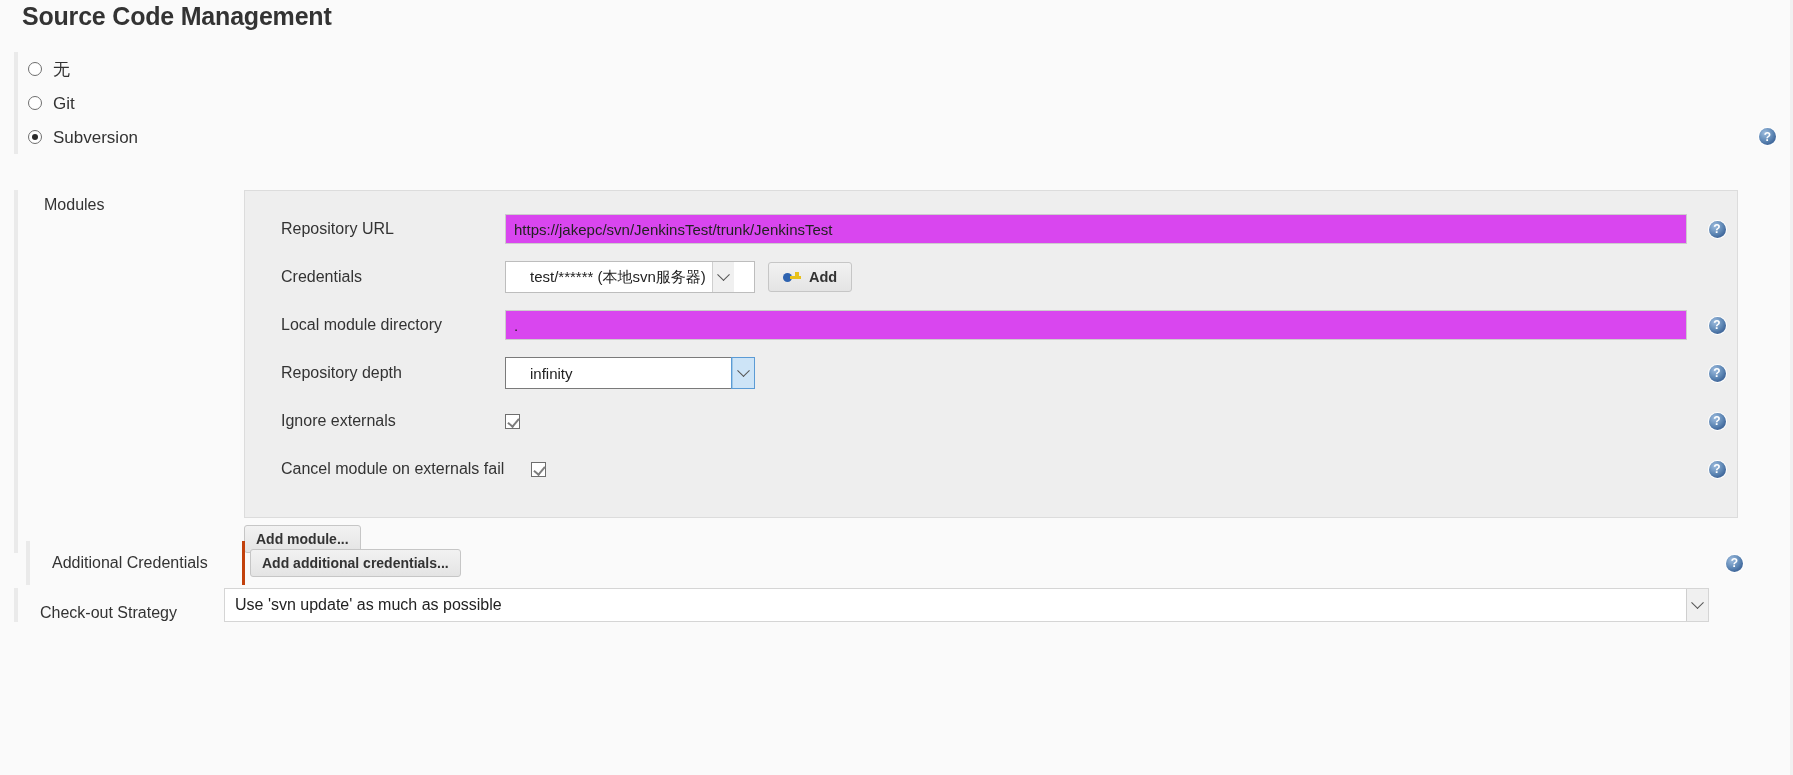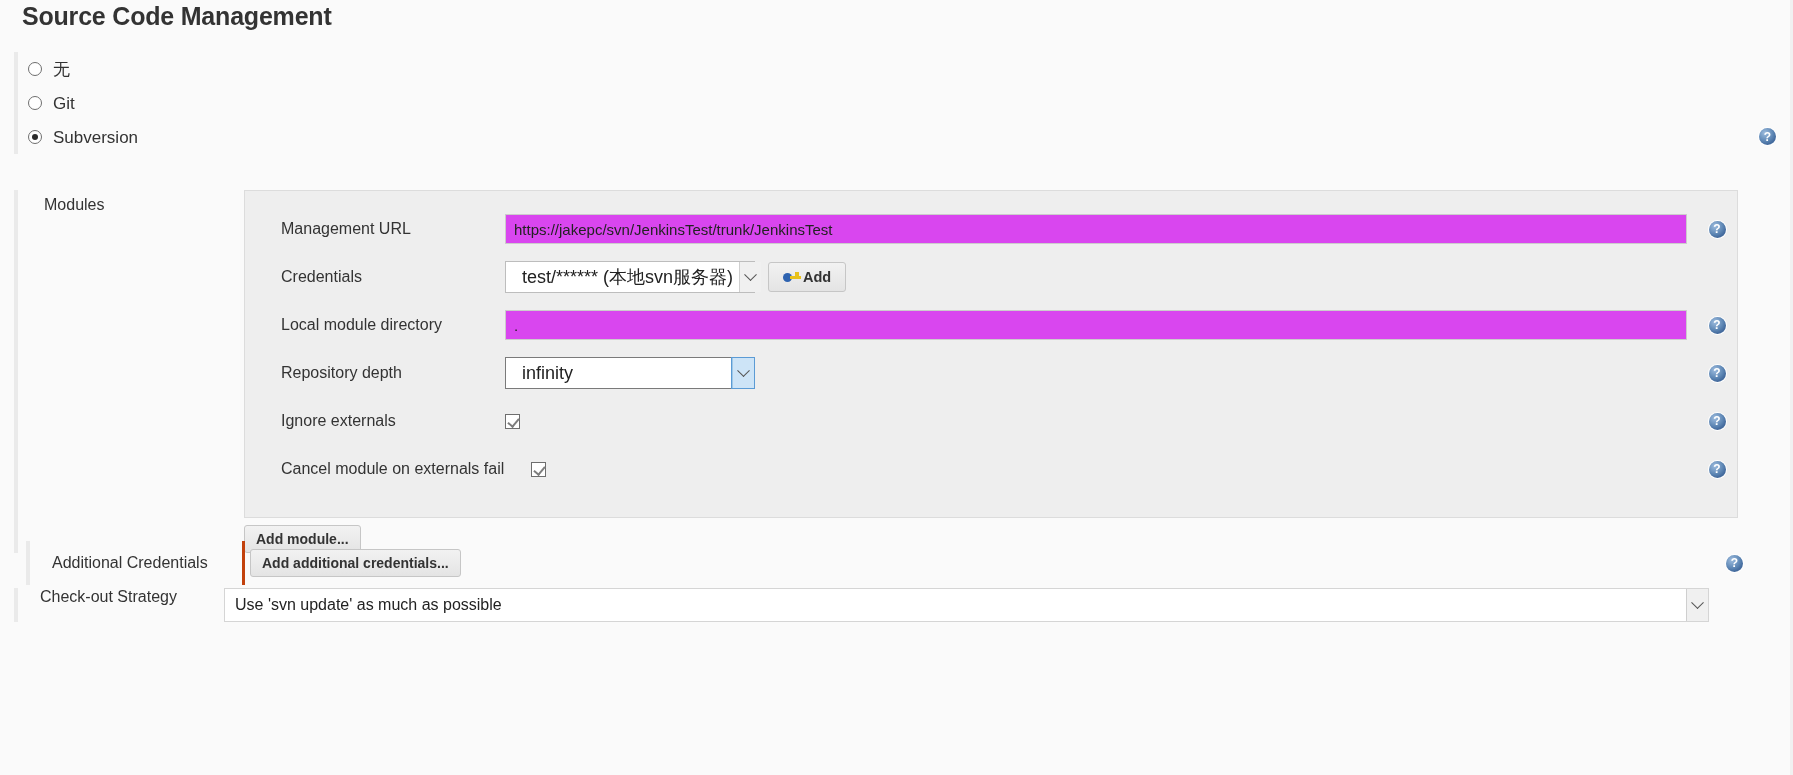--- a/index.html
+++ b/index.html
@@ -166,23 +166,23 @@
   input.text-input.wide { width: 100%; }
 
   
   .select-box {
     position: relative;
     display: inline-flex;
     align-items: center;
     height: 32px;
     background: #fff;
     border: 1px solid #bdbdbd;
-    font-size: 18px;
+    font-size: 15px;
     color: #222;
-    padding: 0 0 0 16px;
+    padding: 0 0 0 24px;
     cursor: pointer;
   }
   .select-box .sel-text {
     white-space: nowrap;
     padding-right: 6px;
   }
   .select-arrow {
     width: 22px;
     align-self: stretch;
     border-left: 1px solid #cfcfcf;
@@ -230,21 +230,21 @@
     height: 9px;
     border-right: 2px solid #7d7d7d;
     border-bottom: 2px solid #7d7d7d;
     transform: rotate(40deg);
   }
 
   
   .btn {
     display: inline-flex;
     align-items: center;
-    gap: 2px;
+    gap: 8px;
     background: linear-gradient(#f2f2f2, #e4e4e4);
     border: 1px solid #c6c6c6;
     border-radius: 3px;
     font-size: 14.5px;
     font-weight: bold;
     color: #333;
     padding: 7px 14px;
     cursor: pointer;
     font-family: "Liberation Sans", sans-serif;
     line-height: 1;
@@ -315,21 +315,21 @@
   .strategy-section {
     position: absolute;
     left: 14px;
     top: 588px;
     width: 1765px;
     border-left: 4px solid #eaeaea;
     padding-left: 10px;
   }
   .strategy-row {
     display: flex;
-    align-items: flex-start;
+    align-items: flex-end;
   }
   .strategy-label {
     width: 196px;
     padding-left: 12px;
     font-size: 16px;
     color: #333;
     flex: 0 0 auto;
   }
   .strategy-select {
     flex: 1 1 auto;
@@ -387,21 +387,21 @@
       <span class="help-icon" style="position:absolute; left:1731px; top:8px;"></span>
     </div>
   </div>
 
   <div class="modules-section">
     <div class="modules-label">Modules</div>
 
     <div class="modules-panel">
 
       <div class="field-row">
-        <div class="field-label">Management URL</div>
+        <div class="field-label">Repository URL</div>
         <div class="field-control">
           <input class="text-input wide" type="text" value="https://jakepc/svn/JenkinsTest/trunk/JenkinsTest" style="">
         </div>
         <div class="row-help">
           <span class="help-icon"></span>
         </div>
       </div>
 
       <div class="field-row">
         <div class="field-label">Credentials</div>

